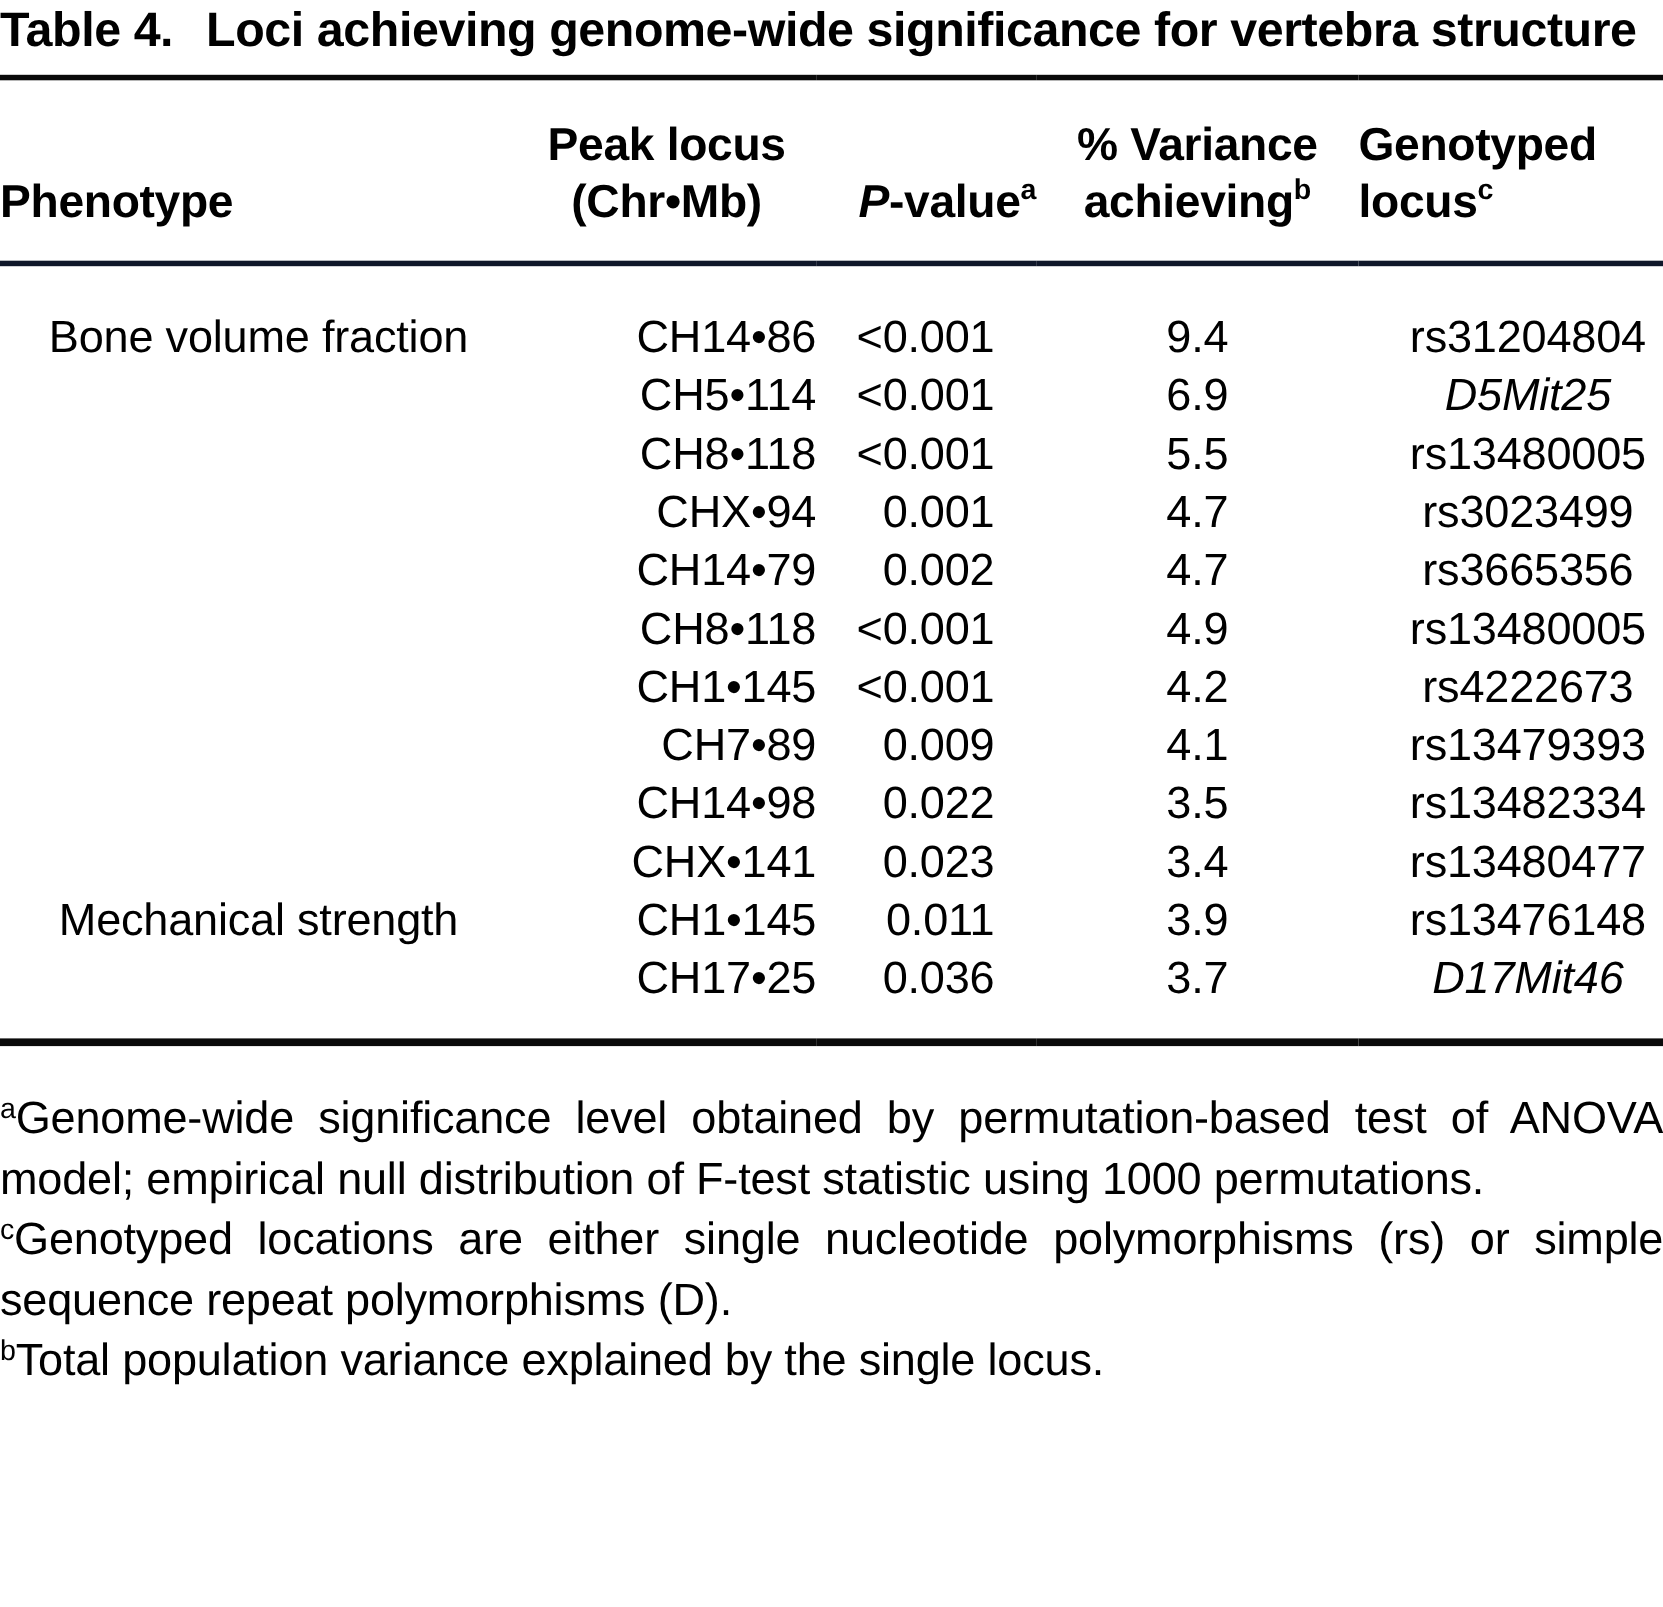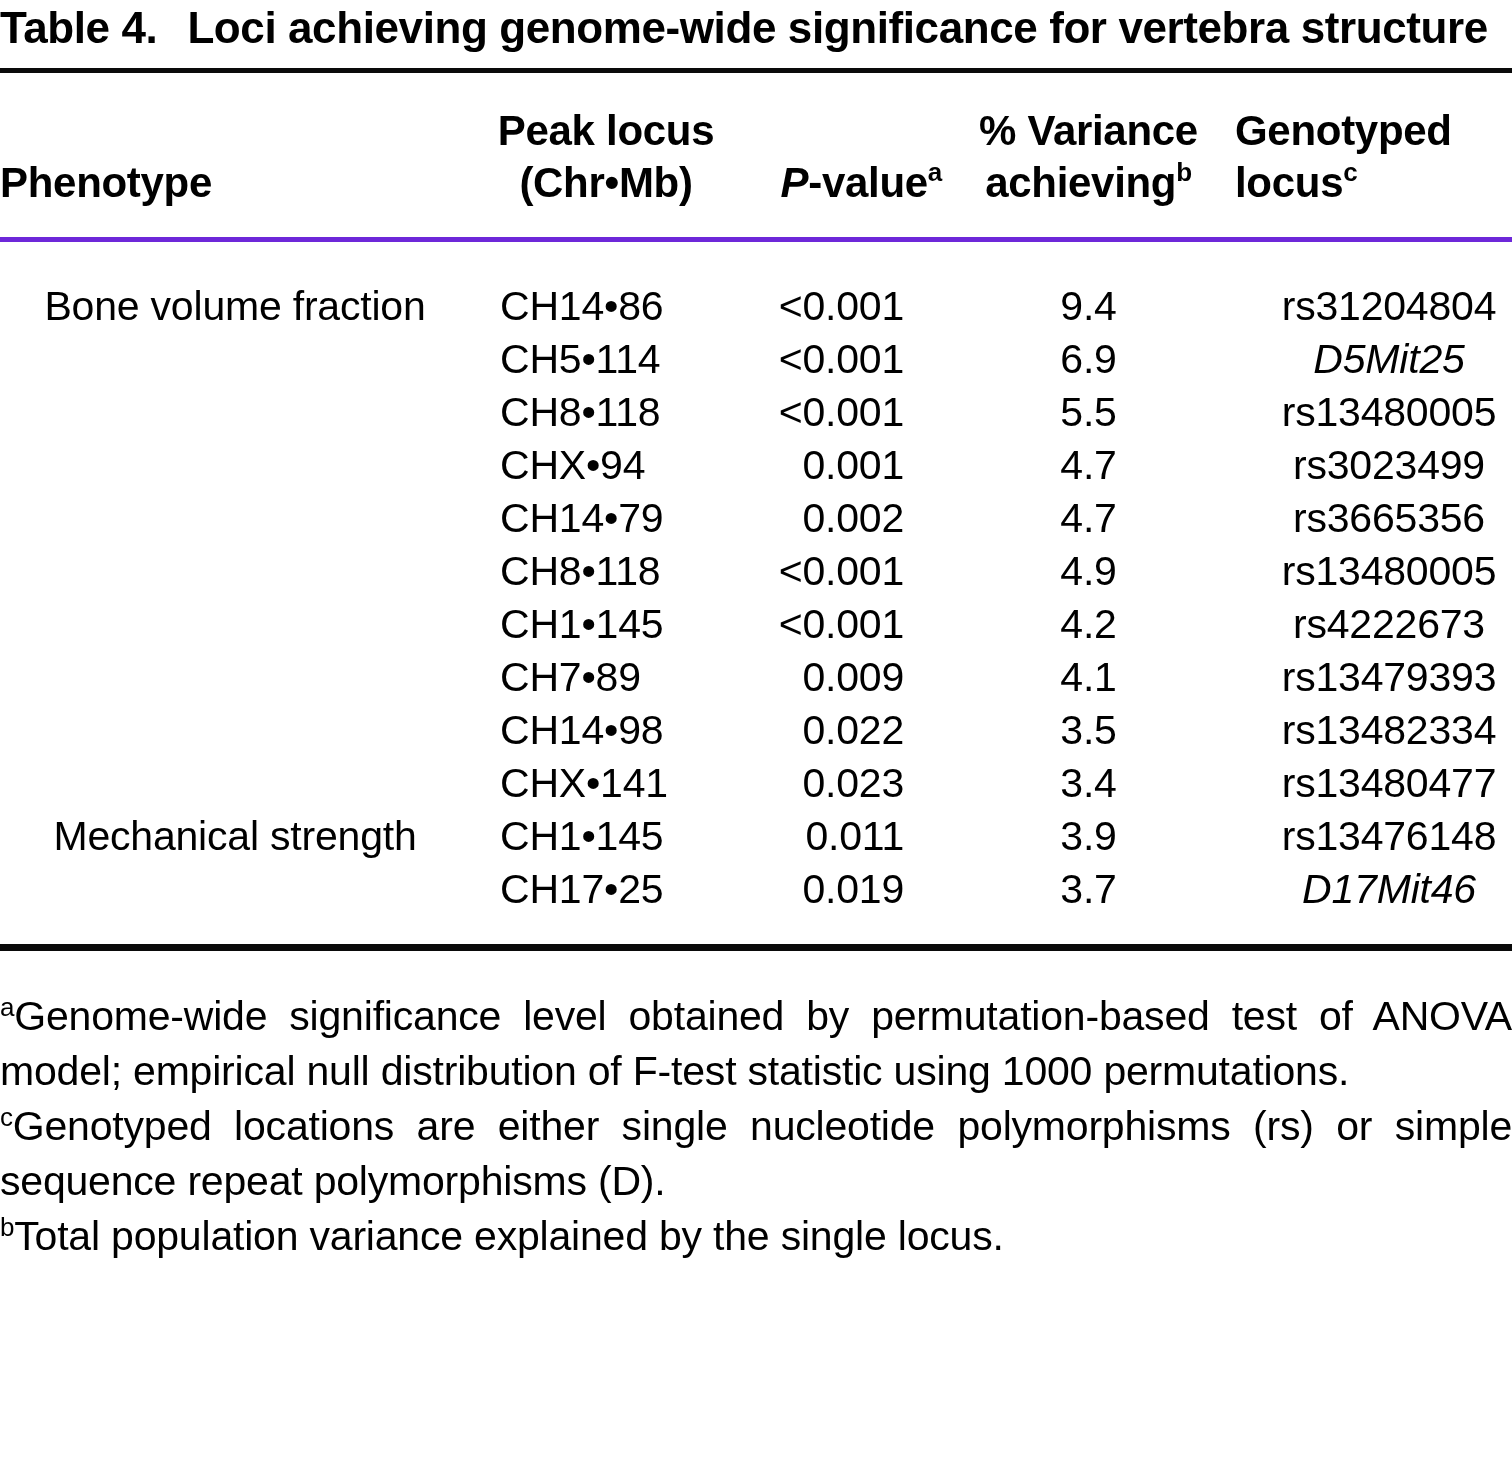--- a/index.html
+++ b/index.html
@@ -41,21 +41,21 @@
   col.c-variance  { width: 293px; }
   col.c-genotyped { width: 277px; }
 
   thead th {
     font-size: 42px;
     line-height: 52px;
     font-weight: bold;
     vertical-align: bottom;
     padding-top: 32px;
     padding-bottom: 28px;
-    border-bottom: 5px solid #6d28d9;
+    border-bottom: 5px solid #0f172a;
     letter-spacing: -0.3px;
   }
   th.h-phenotype { text-align: left; }
   th.h-peak      { text-align: center; }
   th.h-pvalue    { text-align: right; }
   th.h-variance  { text-align: center; }
   th.h-genotyped { text-align: left; }
   th .hdr-line { display: block; }
   sup {
     font-size: 26px;
@@ -67,21 +67,21 @@
 
   tbody td {
     font-size: 41px;
     line-height: 53px;
     vertical-align: top;
     letter-spacing: -0.2px;
   }
   tbody tr:first-child td { padding-top: 38px; }
   tbody tr:last-child td { padding-bottom: 28px; }
   td.d-phenotype { text-align: center; padding-left: 54px; text-indent: -54px; }
-  td.d-peak      { text-align: left; padding-left: 30px; }
+  td.d-peak      { text-align: right; padding-left: 30px; }
   td.d-pvalue    { text-align: right; padding-right: 38px; }
   td.d-variance  { text-align: center; }
   td.d-genotyped { text-align: center; padding-left: 31px; }
   .italic { font-style: italic; }
 
   
   .footnotes { margin-top: 38px; }
   .footnote {
     font-size: 41px;
     line-height: 55px;
@@ -203,21 +203,21 @@
       <tr>
         <td class="d-phenotype">Mechanical strength</td>
         <td class="d-peak">CH1•145</td>
         <td class="d-pvalue">0.011</td>
         <td class="d-variance">3.9</td>
         <td class="d-genotyped">rs13476148</td>
       </tr>
       <tr>
         <td class="d-phenotype"></td>
         <td class="d-peak">CH17•25</td>
-        <td class="d-pvalue">0.019</td>
+        <td class="d-pvalue">0.036</td>
         <td class="d-variance">3.7</td>
         <td class="d-genotyped italic">D17Mit46</td>
       </tr>
     </tbody>
   </table>
 
   <div class="footnotes">
     <p class="footnote"><sup>a</sup><span>Genome-wide significance level obtained by permutation-based test of ANOVA model; empirical null distribution of F-test statistic using 1000 permutations.</span></p>
     <p class="footnote"><sup>c</sup><span>Genotyped locations are either single nucleotide polymorphisms (rs) or simple sequence repeat polymorphisms (D).</span></p>
     <p class="footnote"><sup>b</sup><span>Total population variance explained by the single locus.</span></p>

